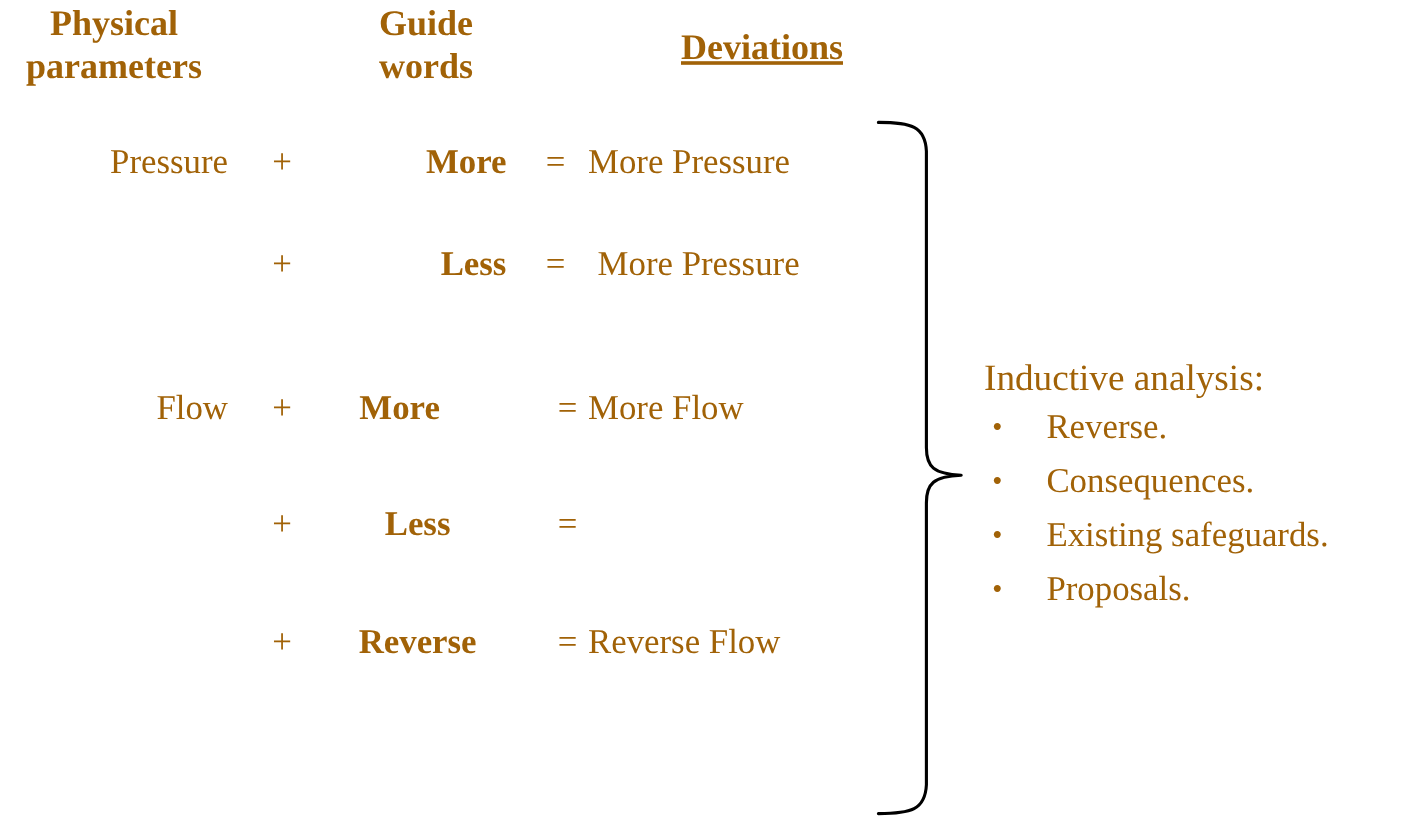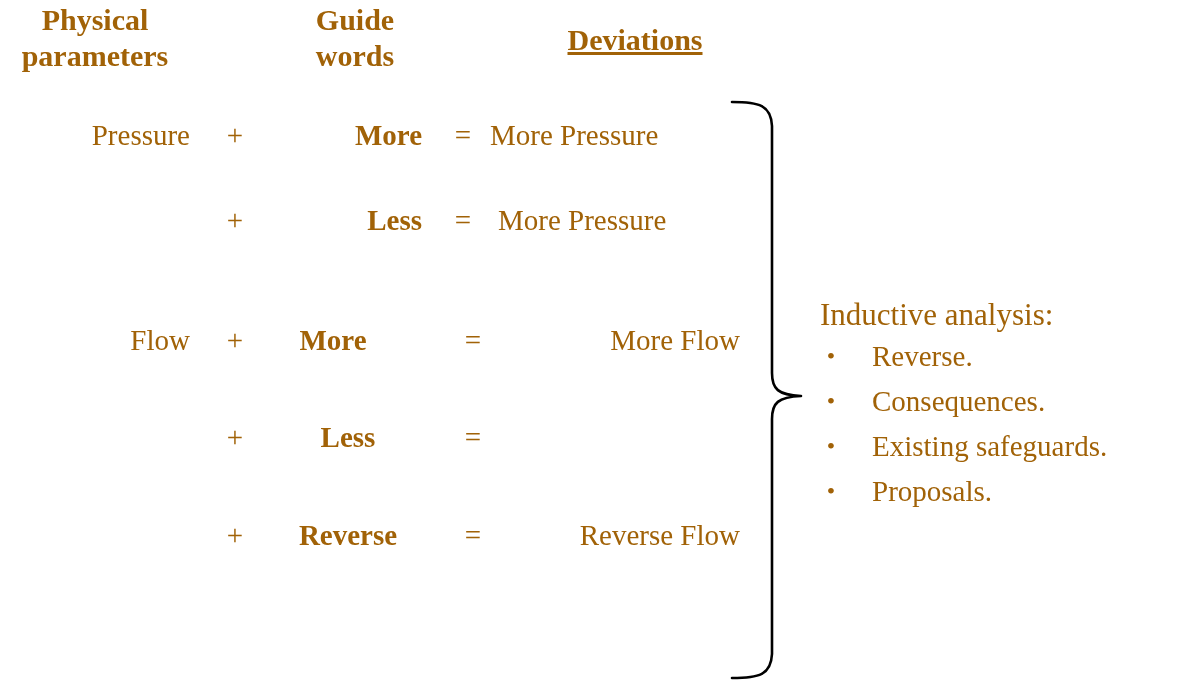--- a/index.html
+++ b/index.html
@@ -36,21 +36,21 @@
     position: absolute;
     font-size: 29px;
     line-height: 44px;
     white-space: nowrap;
   }
   .cell-param  { left: 0px;   width: 190px; text-align: right; }
   .cell-plus   { left: 200px; width: 70px;  text-align: center; }
   .cell-guide  { left: 268px; width: 160px; text-align: center; font-weight: bold; }
   .cell-eq     { left: 436px; width: 54px;  text-align: center; }
   .cell-dev    { left: 490px; width: 250px; text-align: left; }
-  .cell-dev.ctr { text-align: right; }
+  .cell-dev.ctr { text-align: left; }
 
   
   #brace-wrap { left: 715px; top: 92px; width: 100px; height: 596px; }
   #brace-wrap svg { display: block; }
 
   
   #panel { left: 820px; top: 296px; width: 363px; }
   #panel-title {
     font-size: 31px;
     line-height: 38px;

